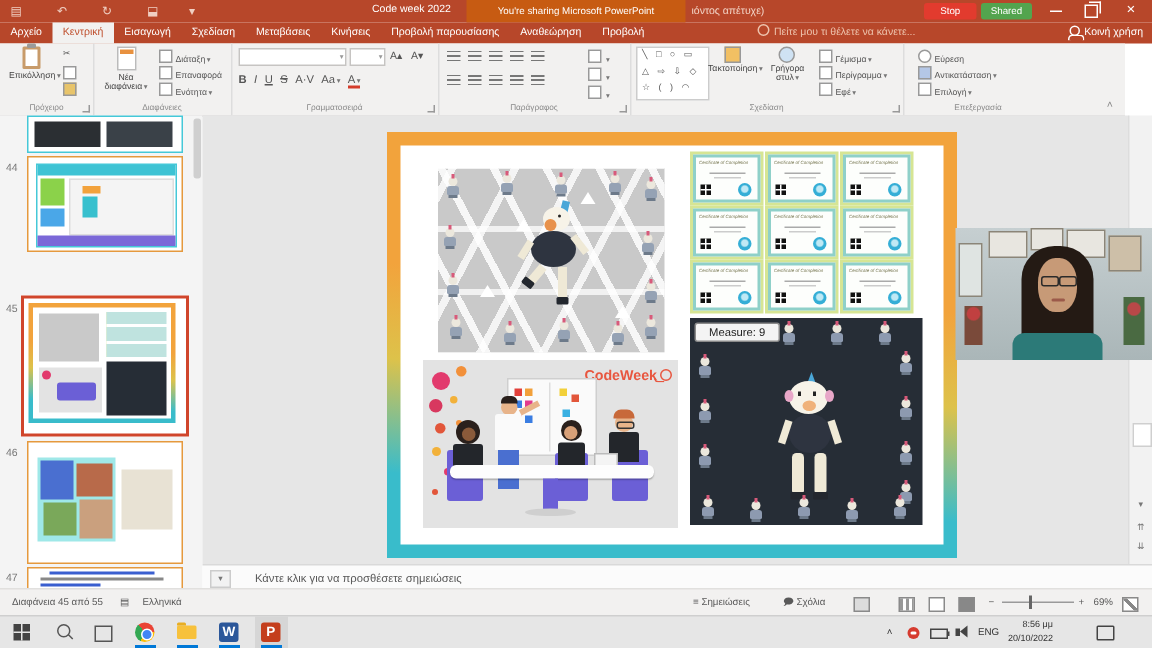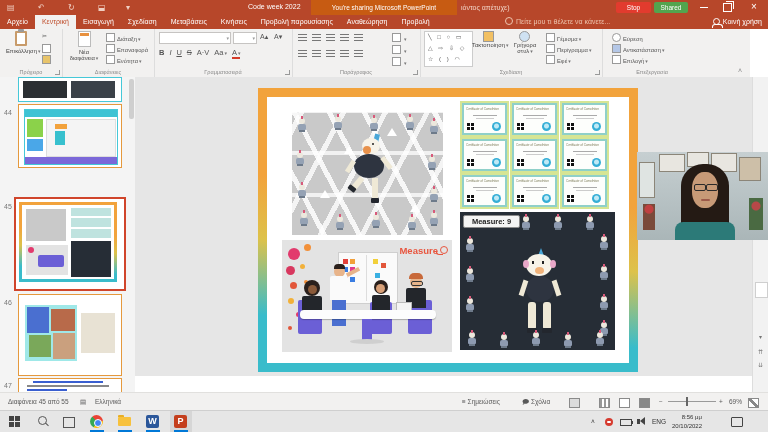--- a/index.html
+++ b/index.html
@@ -98,21 +98,21 @@
   #cw-ico{position:absolute;right:4px;top:6px;width:6px;height:6px;border:1.5px solid #e8563f;border-radius:50%;}
   #cw-ico::after{content:"";position:absolute;left:-5px;top:5px;width:6px;height:2px;border-bottom:1.5px solid #e8563f;border-left:1.5px solid #e8563f;border-radius:0 0 0 3px;}
   .board{position:absolute;background:#fafafa;border:1px solid #cfcfcf;}
   .sq{position:absolute;width:5px;height:5px;}
   .chair{position:absolute;background:#6b5fd6;border-radius:2px;}
   .skin{position:absolute;border-radius:50%;}
   .shirt{position:absolute;border-radius:2px 2px 0 0;}
   
   #img-stage{position:absolute;left:193px;top:115px;width:155px;height:138px;background:#262d36;overflow:hidden;}
   #measure{position:absolute;left:3px;top:3px;width:55px;height:11px;background:#f4f4f4;border:1px solid #8a8a8a;
-    font-size:7.5px;font-weight:bold;color:#222;line-height:11px;text-align:center;border-radius:2px;}
+    font-size:7.5px;font-weight:normal;color:#222;line-height:11px;text-align:center;border-radius:2px;}
   
   #webcam{position:absolute;left:637px;top:152px;width:131px;height:88px;background:linear-gradient(#c6cfd1,#aab6b8);overflow:hidden;}
   .frame{position:absolute;background:#e8e6e0;border:1px solid #8b8578;}
   
   #vscroll{position:absolute;left:752px;top:77px;width:16px;height:315px;background:#f2f2f2;border-left:1px solid #ddd;}
   #vthumb{position:absolute;left:2px;top:205px;width:11px;height:14px;background:#fff;border:1px solid #cfcfcf;}
   .vbtn{position:absolute;left:2px;width:11px;height:10px;color:#777;font-size:6px;text-align:center;line-height:10px;}
   
   #notesbar{position:absolute;left:135px;top:376px;width:633px;height:16px;background:#fbfbfb;border-top:1px solid #d9d9d9;}
   #notes-collapse{position:absolute;left:5px;top:3px;width:12px;height:10px;border:1px solid #ccc;background:#f2f2f2;color:#777;font-size:5px;text-align:center;line-height:10px;}
@@ -476,21 +476,21 @@
             <div class="cert">
               <div class="ct">Certificate of Completion</div>
               <div class="l1"></div>
               <div class="l2"></div>
               <div class="qr"></div>
               <div class="seal"></div>
             </div>
           </div>
 
         <div id="img-people">
-          <span id="cw-logo">Measure</span>
+          <span id="cw-logo">CodeWeek</span>
           <span id="cw-ico"></span>
           <div class="dot" style="left:6px;top:8px;width:12px;height:12px;background:#e23a6d"></div>
           <div class="dot" style="left:22px;top:4px;width:7px;height:7px;background:#f2903a"></div>
           <div class="dot" style="left:4px;top:26px;width:9px;height:9px;background:#d8385f"></div>
           <div class="dot" style="left:18px;top:24px;width:5px;height:5px;background:#f2b13a"></div>
           <div class="dot" style="left:8px;top:42px;width:7px;height:7px;background:#e2563a"></div>
           <div class="dot" style="left:22px;top:40px;width:4px;height:4px;background:#f2903a"></div>
           <div class="dot" style="left:6px;top:58px;width:6px;height:6px;background:#f2b13a"></div>
           <div class="dot" style="left:14px;top:72px;width:5px;height:5px;background:#e23a6d"></div>
           <div class="dot" style="left:6px;top:86px;width:4px;height:4px;background:#e2563a"></div>
@@ -645,20 +645,24 @@
     <div>
       <div class="abs" style="left:44px;top:12px;width:48px;height:76px;background:#241a14;border-radius:22px 22px 0 0"></div>
       <div class="abs" style="left:55px;top:20px;width:26px;height:36px;background:#c79a77;border-radius:45%"></div>
       <div class="abs" style="left:57px;top:32px;width:10px;height:5px;border:1px solid #2a2a2a;border-radius:2px"></div>
       <div class="abs" style="left:69px;top:32px;width:10px;height:5px;border:1px solid #2a2a2a;border-radius:2px"></div>
       <div class="abs" style="left:64px;top:47px;width:9px;height:2px;background:#9c5a4a;border-radius:1px"></div>
       <div class="abs" style="left:38px;top:70px;width:60px;height:18px;background:#2c7a78;border-radius:8px 8px 0 0"></div>
     </div>
   </div>
 
+  <div id="notesbar">
+    <div id="notes-collapse">▼</div>
+    <span id="notes-text">Κάντε κλικ για να προσθέσετε σημειώσεις</span>
+  </div>
 
   <div id="statusbar">
     <span class="abs" style="left:8px">Διαφάνεια 45 από 55</span>
     <span class="abs" style="left:80px;top:0">▤</span>
     <span class="abs" style="left:95px">Ελληνικά</span>
     <span class="abs" style="left:462px">≡ <span>Σημειώσεις</span></span>
     <span class="abs" style="left:522px">🗩 <span>Σχόλια</span></span>
     <div class="viewbox" style="left:569px;background:#dcdcdc"></div>
     <div class="viewbox" style="left:599px;background:repeating-linear-gradient(90deg,#999 0 2px,#fff 2px 4px)"></div>
     <div class="viewbox" style="left:619px"></div>

